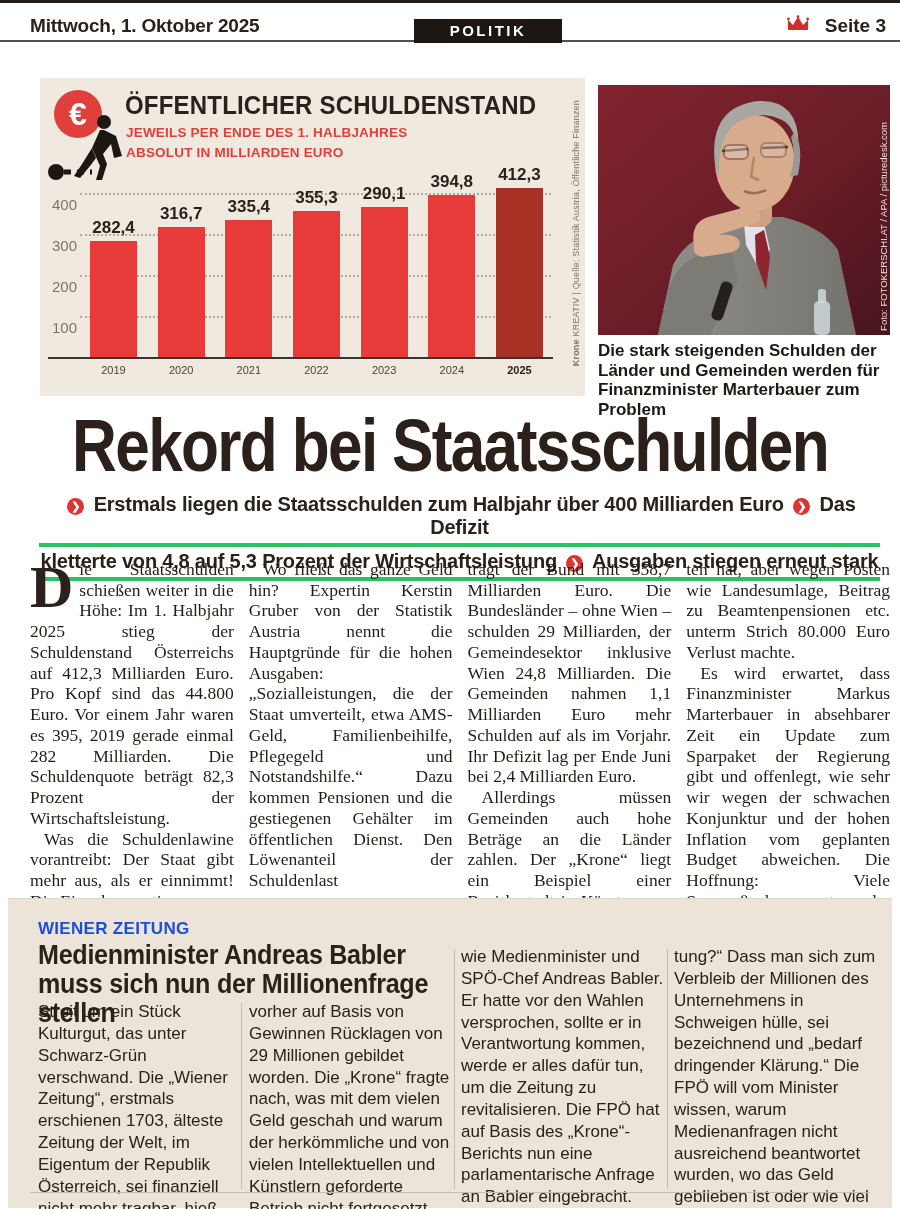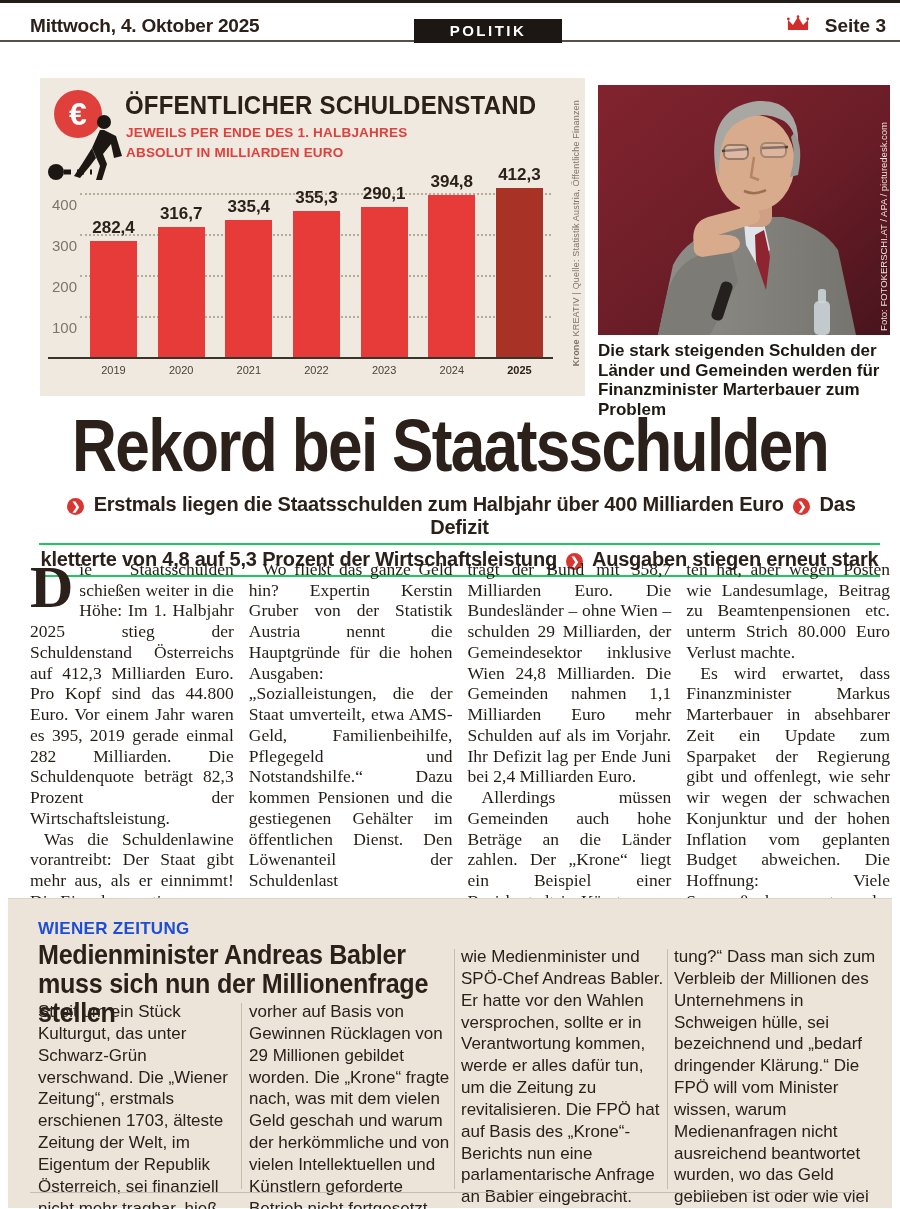--- a/index.html
+++ b/index.html
@@ -34,21 +34,21 @@
 
   
   .photo { position:absolute; left:598px; top:82px; width:292px; height:250px; }
   .photo svg { display:block; }
   .photo-credit { position:absolute; right:1px; bottom:4px; writing-mode:vertical-rl; transform:rotate(180deg); font-size:9.5px; color:#f3ece4; opacity:0.95; }
   .photo-caption { position:absolute; left:598px; top:338px; width:294px; font-size:17px; font-weight:bold; line-height:1.16; color:#1e1812; }
 
   
   .headline { position:absolute; left:0; top:400px; width:900px; text-align:center; font-size:74px; font-weight:800; color:#2b211a; letter-spacing:-2px; transform:scaleX(0.84); white-space:nowrap; }
   .deck { position:absolute; left:32px; top:487px; width:848px; }
-  .deck-line { border-bottom:2px solid #22c55e; text-align:center; font-size:20px; font-weight:bold; color:#2b211a; padding:3px 0 4px 0; letter-spacing:-0.2px;margin-left:7px; }
+  .deck-line { border-bottom:4px solid #22c55e; text-align:center; font-size:20px; font-weight:bold; color:#2b211a; padding:3px 0 4px 0; letter-spacing:-0.2px;margin-left:7px; }
   .bullet { display:inline-block; width:17px; height:17px; border-radius:50%; background:#d93531; color:#fff; font-size:11px; font-weight:bold; line-height:17px; text-align:center; vertical-align:1px; margin:0 4px; }
 
   
   .article { position:absolute; left:30px; top:556px; width:860px; display:grid; grid-template-columns:repeat(4,1fr); column-gap:15px; }
   .acol { font-family:"Liberation Serif", serif; font-size:17.5px; line-height:1.185; text-align:justify; color:#241d16; }
   .apara.indent { text-indent:14px; }
   .dropcap { float:left; font-size:60px; line-height:0.78; font-weight:bold; padding:5px 6px 0 0; color:#2b211a; }
   .main-byline { text-align:right; font-family:"Liberation Sans", sans-serif; font-size:16px; font-weight:bold; color:#2b211a; margin-top:2px; }
 
   
@@ -61,21 +61,21 @@
   .bcol3 { left:453px; top:47px; width:203px; }
   .bcol4 { left:666px; top:47px; width:206px; }
   .vdiv { position:absolute; width:1px; background:#c6bdaf; }
   .bhr { position:absolute; left:22px; right:22px; top:293px; height:1px; background:#c6bdaf; }
 </style>
 </head>
 <body>
 
 <div class="page">
 
-  <div class="hdr-date">Mittwoch, 4. Oktober 2025</div>
+  <div class="hdr-date">Mittwoch, 1. Oktober 2025</div>
   <div class="hdr-rule"></div>
   <div class="hdr-section">POLITIK</div>
   <div class="hdr-page">
     <span>
       <svg width="22" height="17" viewBox="0 0 24 18">
         <path d="M1 16 L1 5 L6.5 10.5 L12 1.5 L17.5 10.5 L23 5 L23 16 Z" fill="#cf2e2a"></path>
         <circle cx="1.5" cy="4" r="1.5" fill="#cf2e2a"></circle>
           <circle cx="12" cy="1.5" r="1.5" fill="#cf2e2a"></circle>
           <circle cx="22.5" cy="4" r="1.5" fill="#cf2e2a"></circle>
       </svg>

